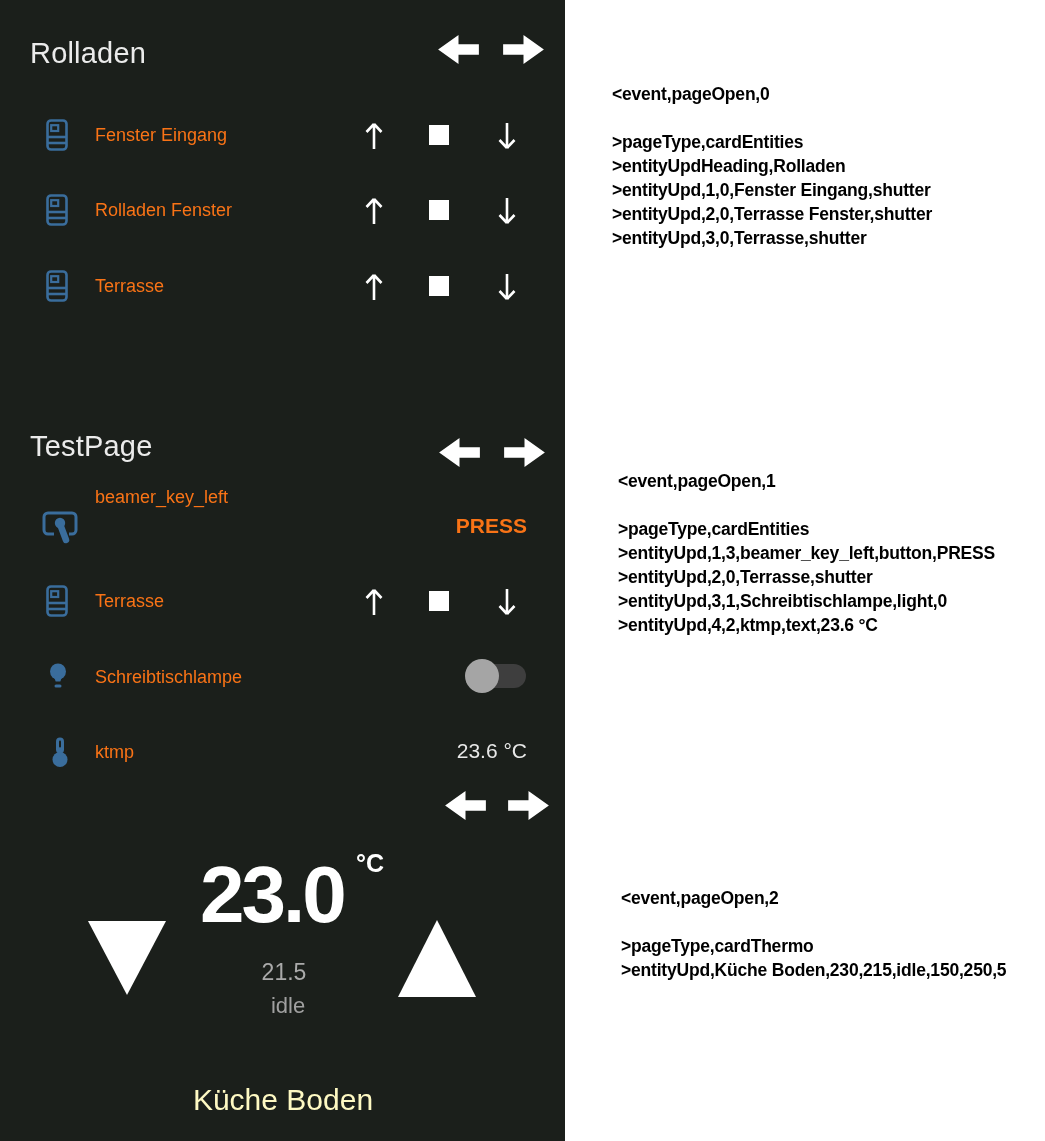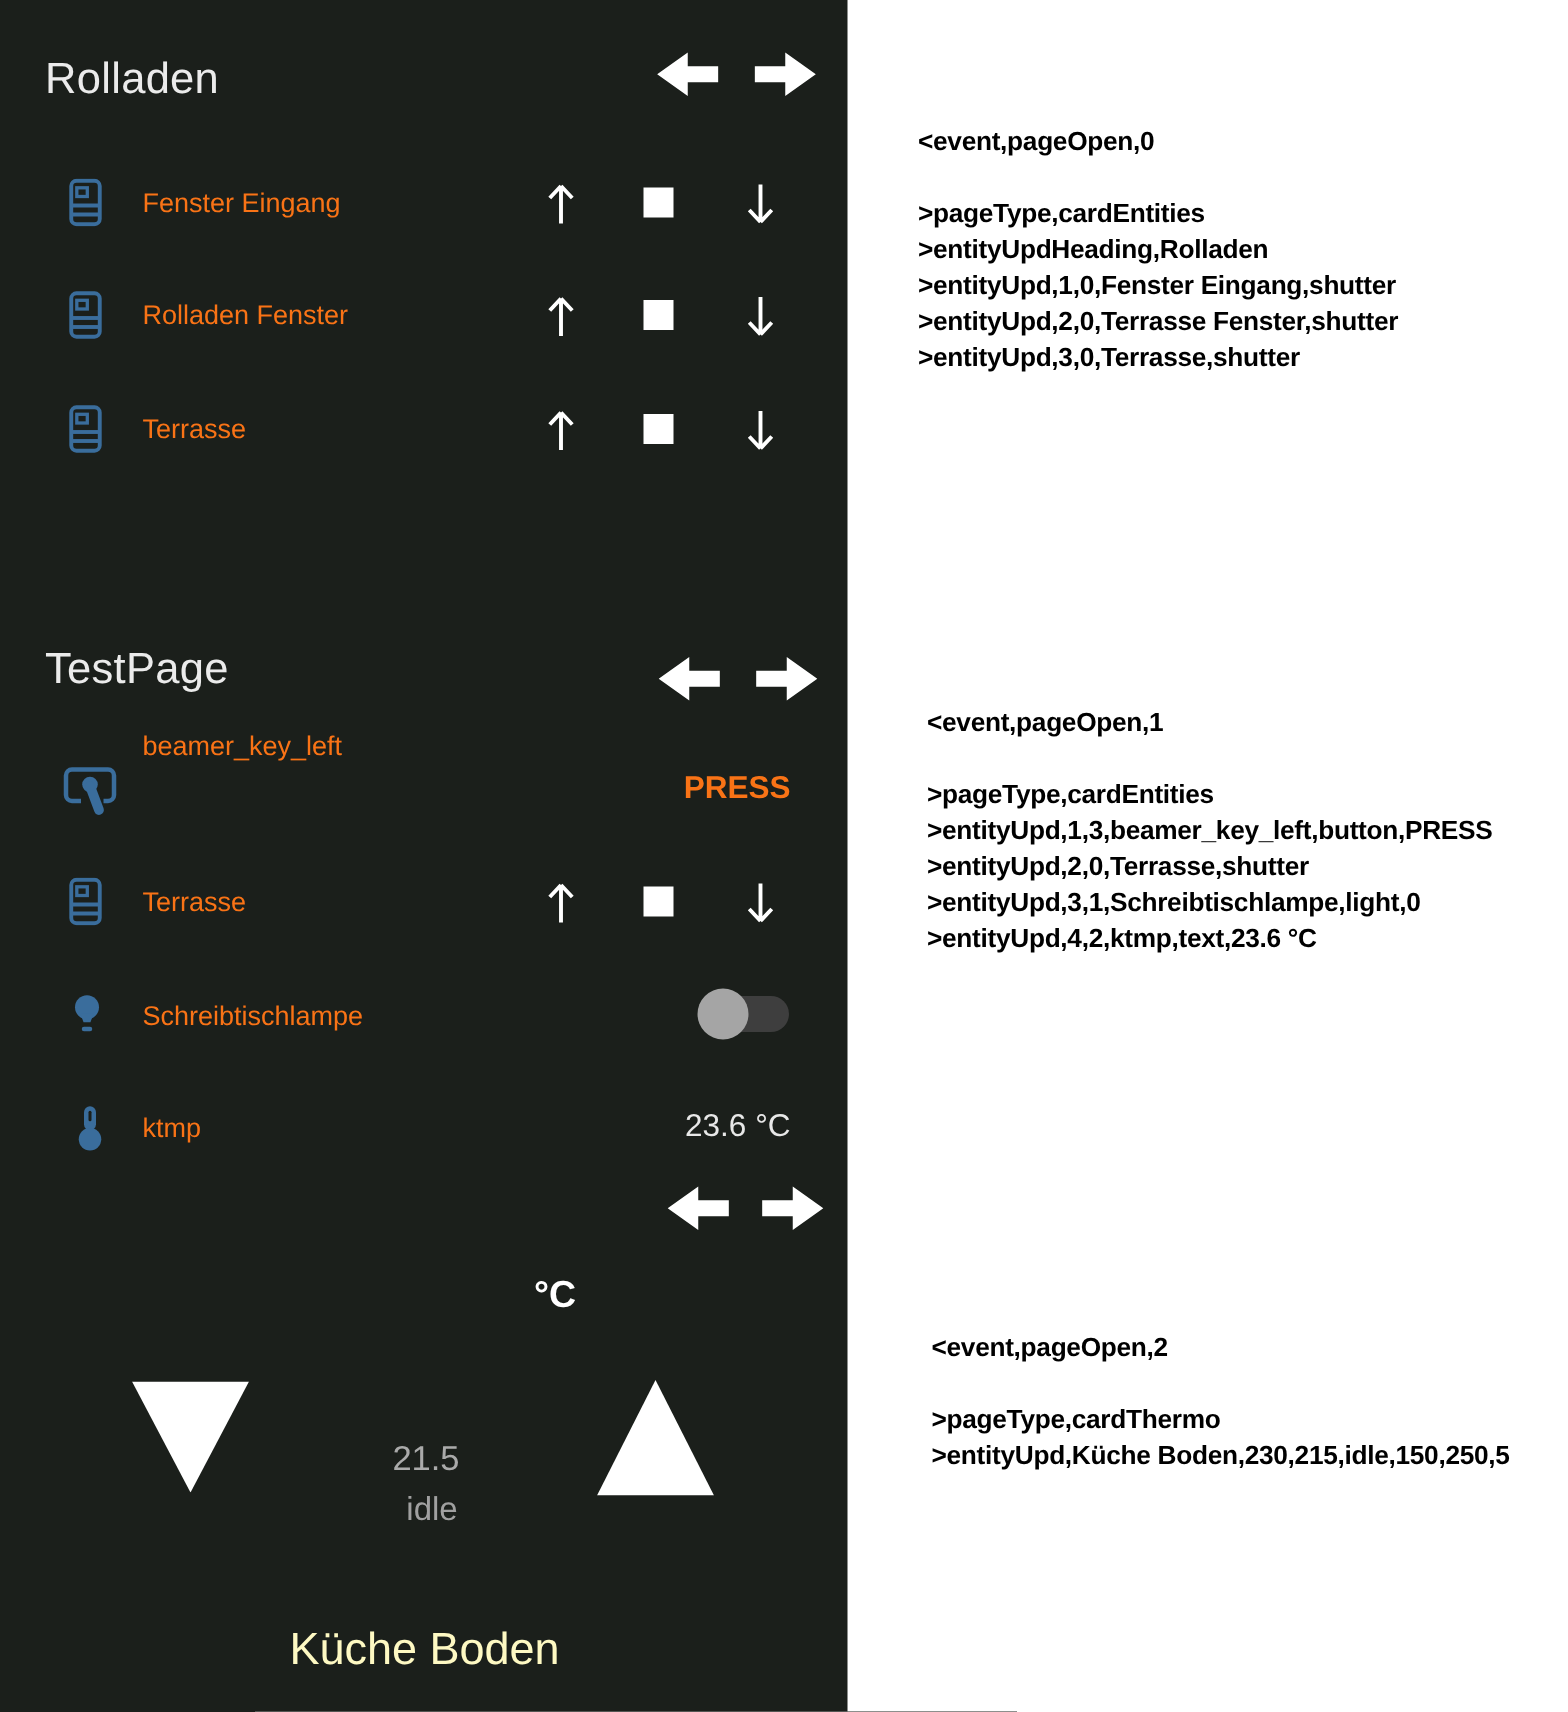--- a/index.html
+++ b/index.html
@@ -219,20 +219,21 @@
     <svg width="41" height="33" viewBox="0 0 42 34">
         <path d="M42 11.5 H21 V2 L0 17 L21 32 V22.5 H42 Z" fill="#ffffff"></path>
       </svg>
   </span>
   <span class="nav-arrow" style="left:508px; top:789px;">
     <svg width="41" height="33" viewBox="0 0 42 34">
         <path d="M0 11.5 H21 V2 L42 17 L21 32 V22.5 H0 Z" fill="#ffffff"></path>
       </svg>
   </span>
 
+  <div class="big-temp">23.0</div>
   <div class="big-temp-unit">°C</div>
 
   <span class="thermo-btn" style="left:88px; top:921px;">
     <svg width="78" height="74" viewBox="0 0 78 74">
         <polygon points="0,0 78,0 39,74" fill="#ffffff"></polygon>
       </svg>
   </span>
   <span class="thermo-btn" style="left:398px; top:920px;">
     <svg width="78" height="77" viewBox="0 0 78 77">
         <polygon points="39,0 78,77 0,77" fill="#ffffff"></polygon>

